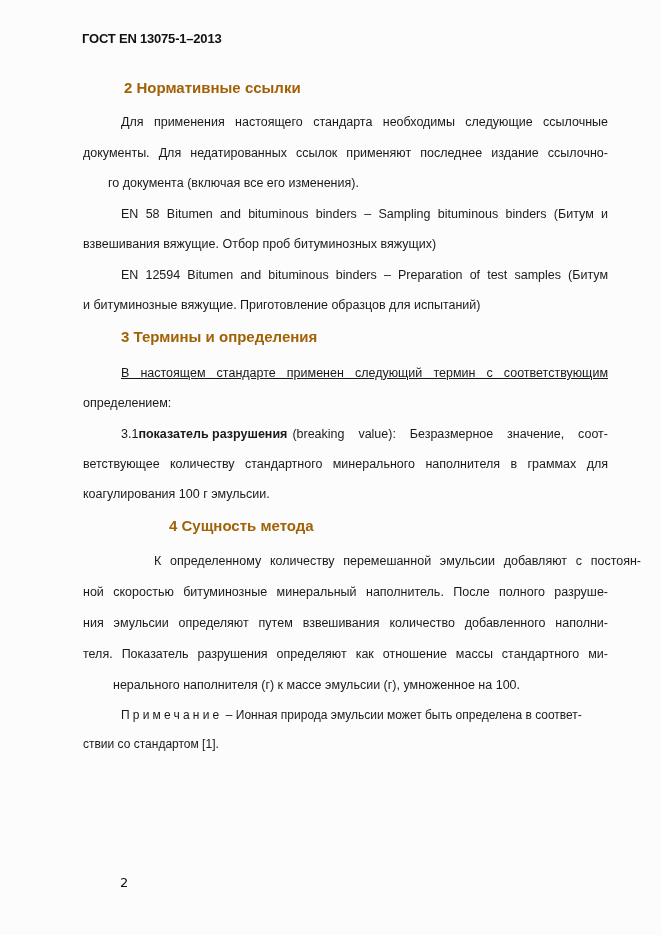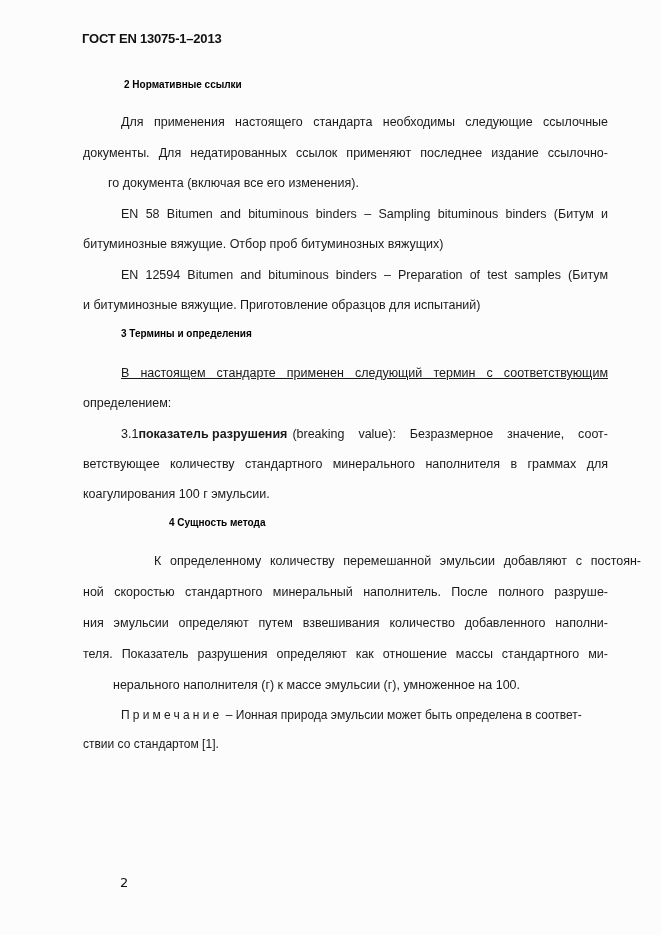--- a/index.html
+++ b/index.html
@@ -25,23 +25,23 @@
       position: absolute;
       left: 82px;
       top: 31px;
       font-size: 13px;
       font-weight: bold;
       letter-spacing: -0.2px;
       color: #111;
     }
     .heading {
       position: absolute;
-      font-size: 10px;
+      font-size: 15px;
       font-weight: bold;
-      color: #000000;
+      color: #a16207;
       white-space: nowrap;
     }
     .line {
       position: absolute;
       font-size: 12.5px;
       color: #1a1a1a;
       white-space: nowrap;
       line-height: 16px;
     }
     .justify {
@@ -80,21 +80,21 @@
     <span class="indent-j">Для применения настоящего стандарта необходимы следующие ссылочные</span>
   </div>
   <div class="line" style="left:83px; top:145px;">
     <span class="justify">документы. Для недатированных ссылок применяют последнее издание ссылочно-</span>
   </div>
   <div class="line" style="left:83px; top:175px;padding-left:25px;">го документа (включая все его изменения).</div>
 
   <div class="line" style="left:121px; top:206px;">
     <span class="indent-j">EN 58 Bitumen and bituminous binders – Sampling bituminous binders (Битум и</span>
   </div>
-  <div class="line" style="left:83px; top:236px;">битуминозные вяжущие. Отбор проб битуминозных вяжущих)</div>
+  <div class="line" style="left:83px; top:236px;">взвешивания вяжущие. Отбор проб битуминозных вяжущих)</div>
 
   <div class="line" style="left:121px; top:267px;">
     <span class="indent-j">EN 12594 Bitumen and bituminous binders – Preparation of test samples (Битум</span>
   </div>
   <div class="line" style="left:83px; top:297px;">и битуминозные вяжущие. Приготовление образцов для испытаний)</div>
 
   <div class="heading" style="left:121px; top:328px;">3 Термины и определения</div>
 
   <div class="line" style="left:121px; top:365px;text-decoration:underline;">
     <span class="indent-j">В настоящем стандарте применен следующий термин с соответствующим</span>
@@ -110,21 +110,21 @@
     <span class="justify">ветствующее количеству стандартного минерального наполнителя в граммах  для</span>
   </div>
   <div class="line" style="left:83px; top:486px;">коагулирования 100 г эмульсии.</div>
 
   <div class="heading" style="left:121px; top:517px;margin-left:48px;">4 Сущность метода</div>
 
   <div class="line" style="left:121px; top:553px;margin-left:33px;">
     <span class="indent-j">К определенному количеству перемешанной эмульсии добавляют с постоян-</span>
   </div>
   <div class="line" style="left:83px; top:584px;">
-    <span class="justify">ной скоростью стандартного минеральный наполнитель. После полного разруше-</span>
+    <span class="justify">ной скоростью битуминозные минеральный наполнитель. После полного разруше-</span>
   </div>
   <div class="line" style="left:83px; top:646px;">
     <span class="justify">теля. Показатель разрушения определяют как отношение массы стандартного ми-</span>
   </div>
   <div class="line" style="left:83px; top:615px;">
     <span class="justify">ния эмульсии определяют путем взвешивания количество добавленного наполни-</span>
   </div>
   <div class="line" style="left:83px; top:677px;margin-left:30px;">нерального наполнителя (г) к массе эмульсии  (г),  умноженное на 100.</div>
 
   <div class="line" style="left:121px; top:707px; font-size:12px;">

